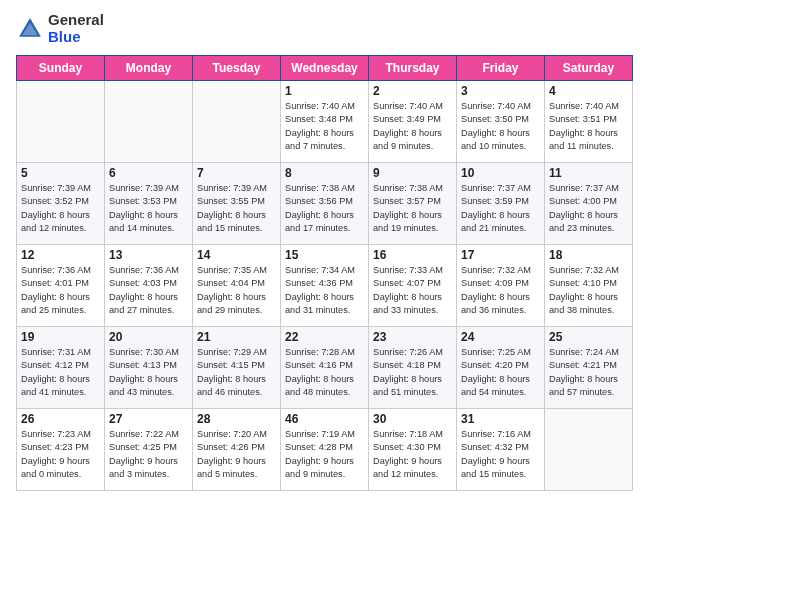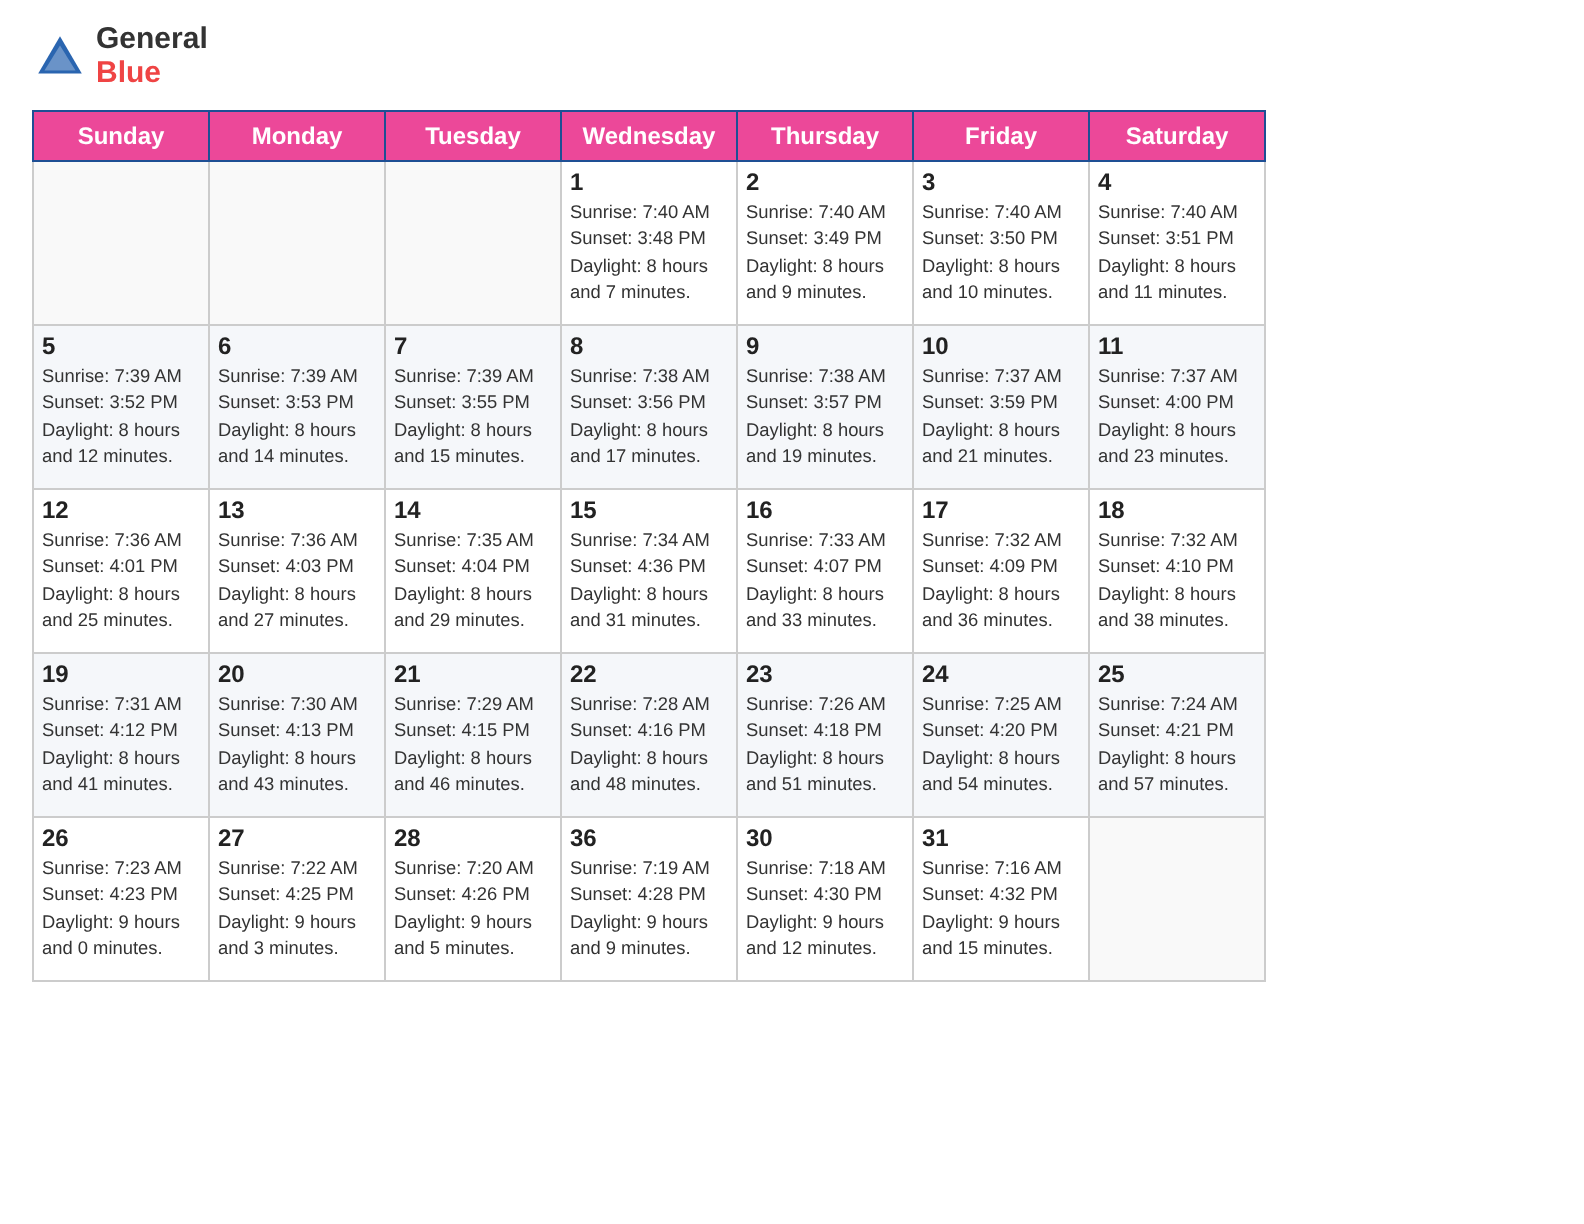--- a/index.html
+++ b/index.html
@@ -33,21 +33,21 @@
       line-height: 1.1;
     }
     .logo-general {
       font-size: 15px;
       font-weight: bold;
       color: #333;
     }
     .logo-blue {
       font-size: 15px;
       font-weight: bold;
-      color: #ef4444;
+      color: #1d4ed8;
     }
     .logo-icon {
       width: 28px;
       height: 28px;
     }
     .title-block {
       text-align: right;
     }
     .month-title {
       font-size: 32px;
@@ -344,21 +344,21 @@
 and 3 minutes.</div>
           </td>
           <td>
             <span class="day-num">28</span>
             <div class="day-info" style="white-space: pre-line;">Sunrise: 7:20 AM
 Sunset: 4:26 PM
 Daylight: 9 hours
 and 5 minutes.</div>
           </td>
           <td>
-            <span class="day-num">36</span>
+            <span class="day-num">46</span>
             <div class="day-info" style="white-space: pre-line;">Sunrise: 7:19 AM
 Sunset: 4:28 PM
 Daylight: 9 hours
 and 9 minutes.</div>
           </td>
           <td>
             <span class="day-num">30</span>
             <div class="day-info" style="white-space: pre-line;">Sunrise: 7:18 AM
 Sunset: 4:30 PM
 Daylight: 9 hours

